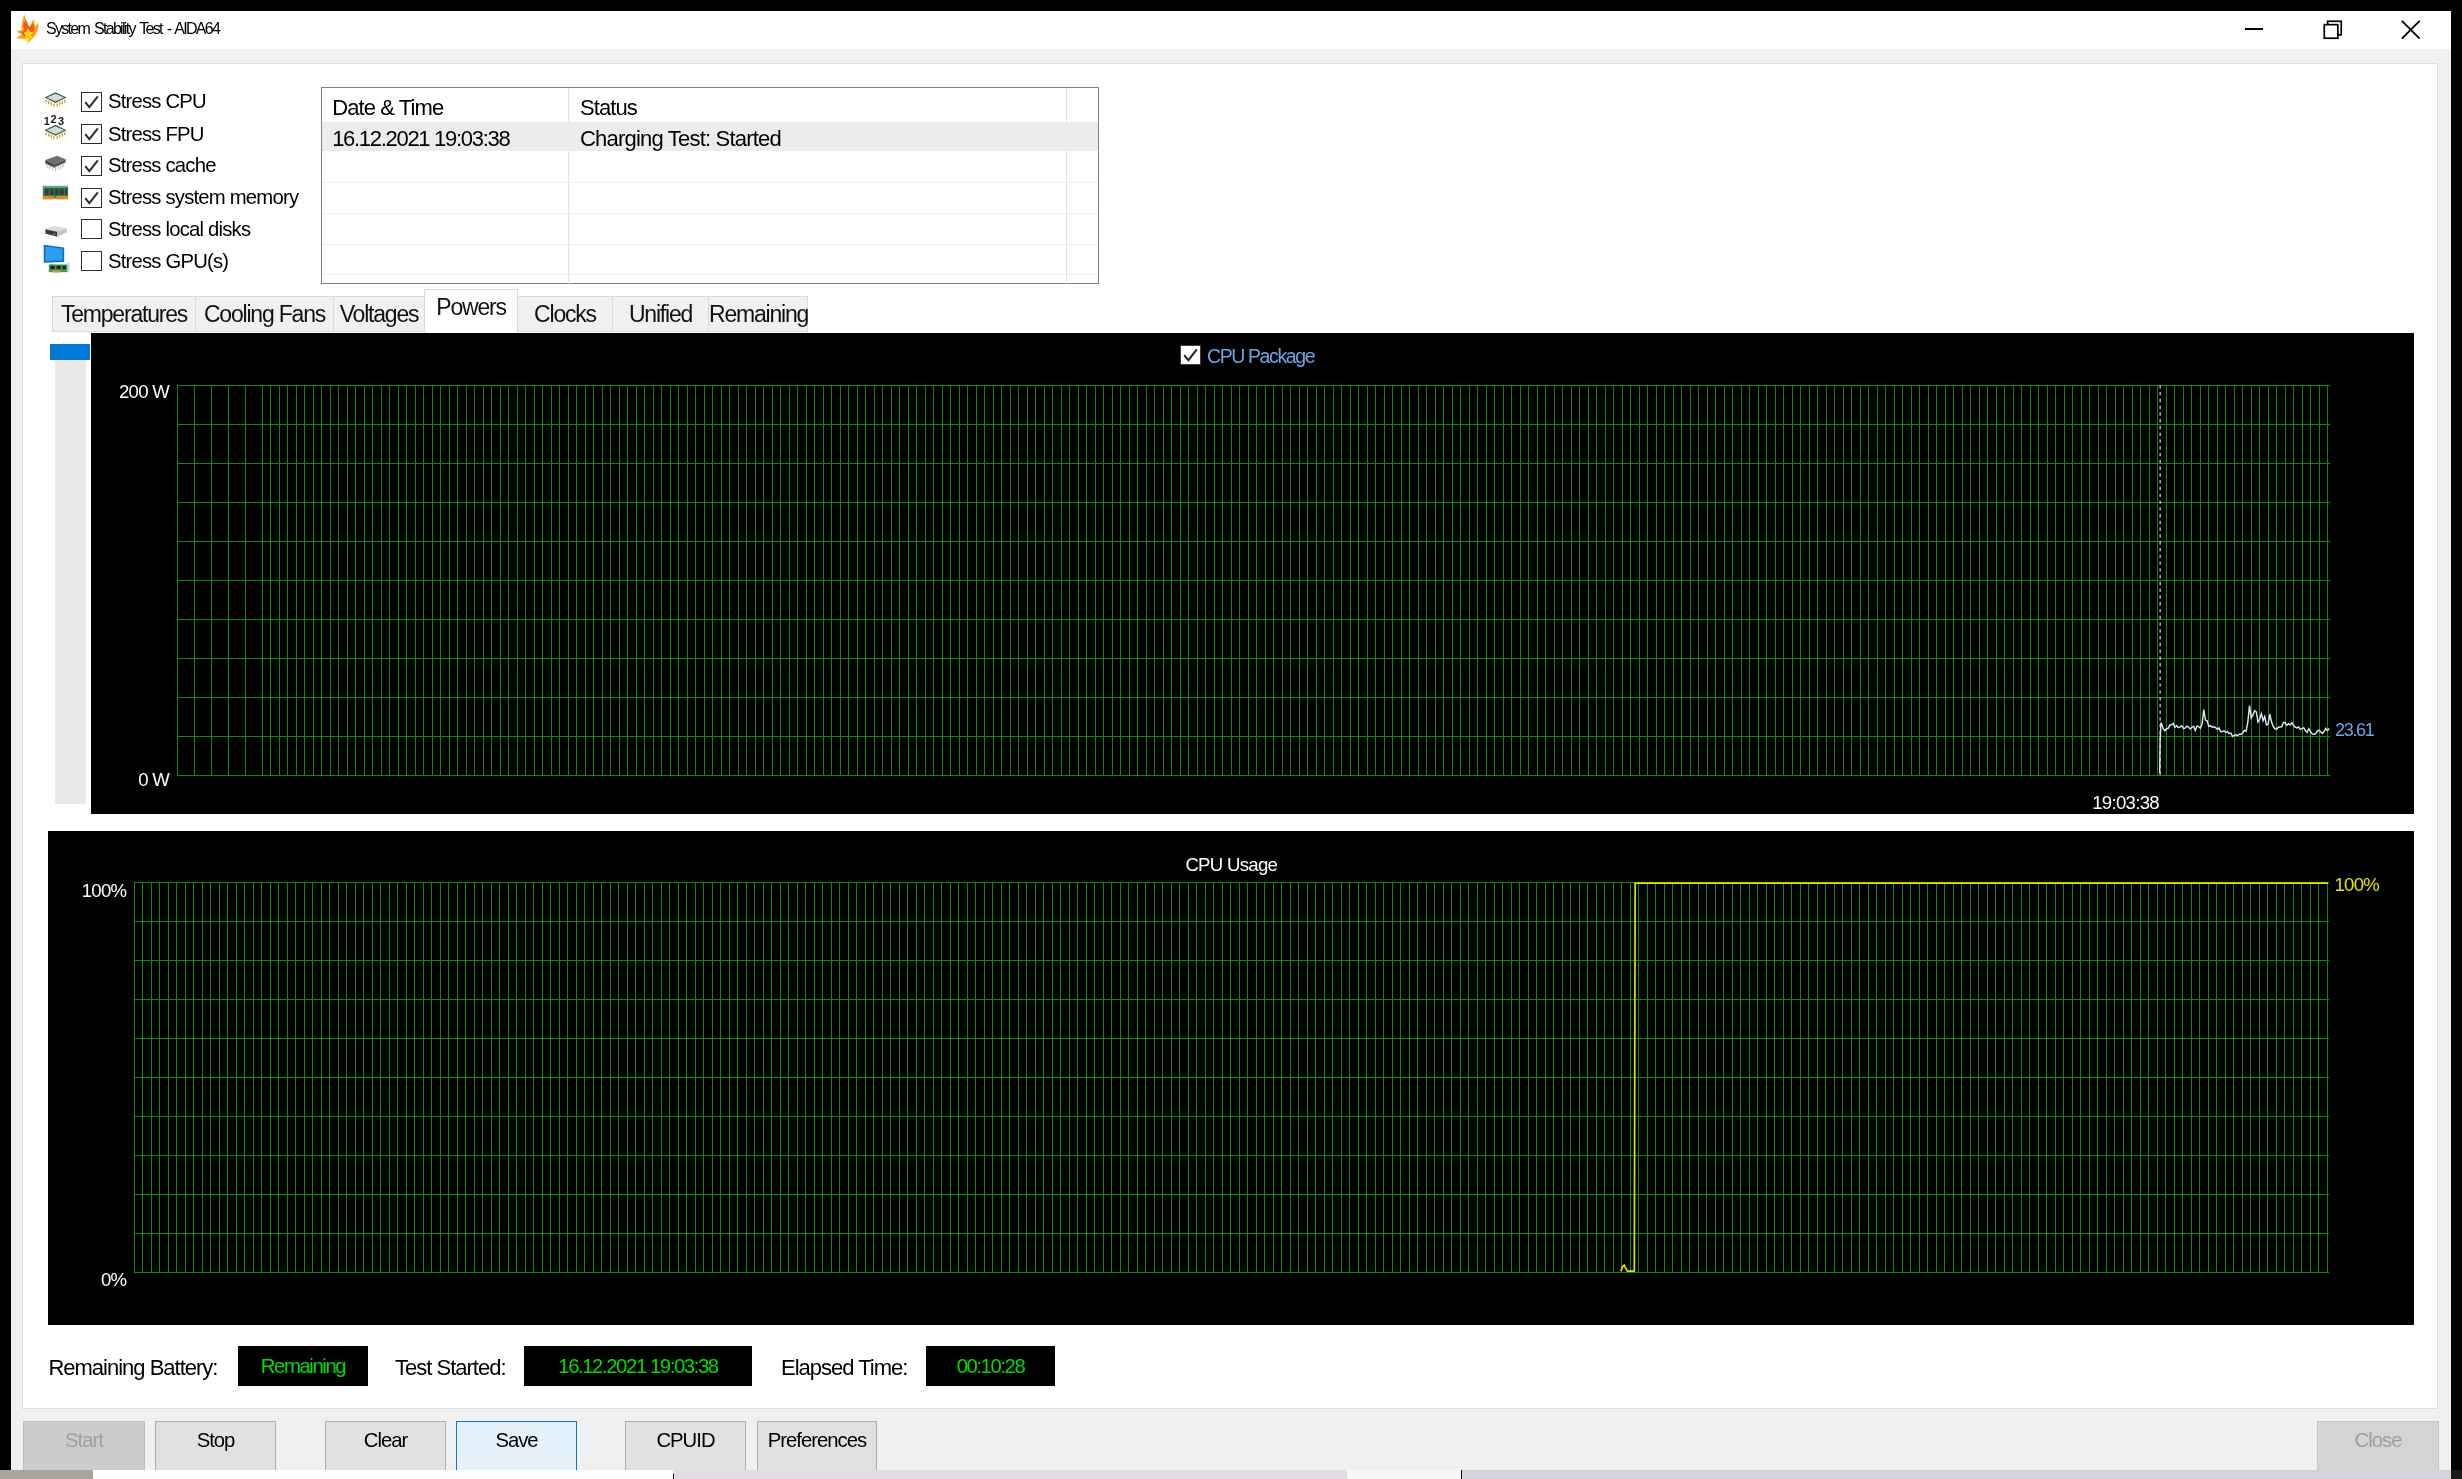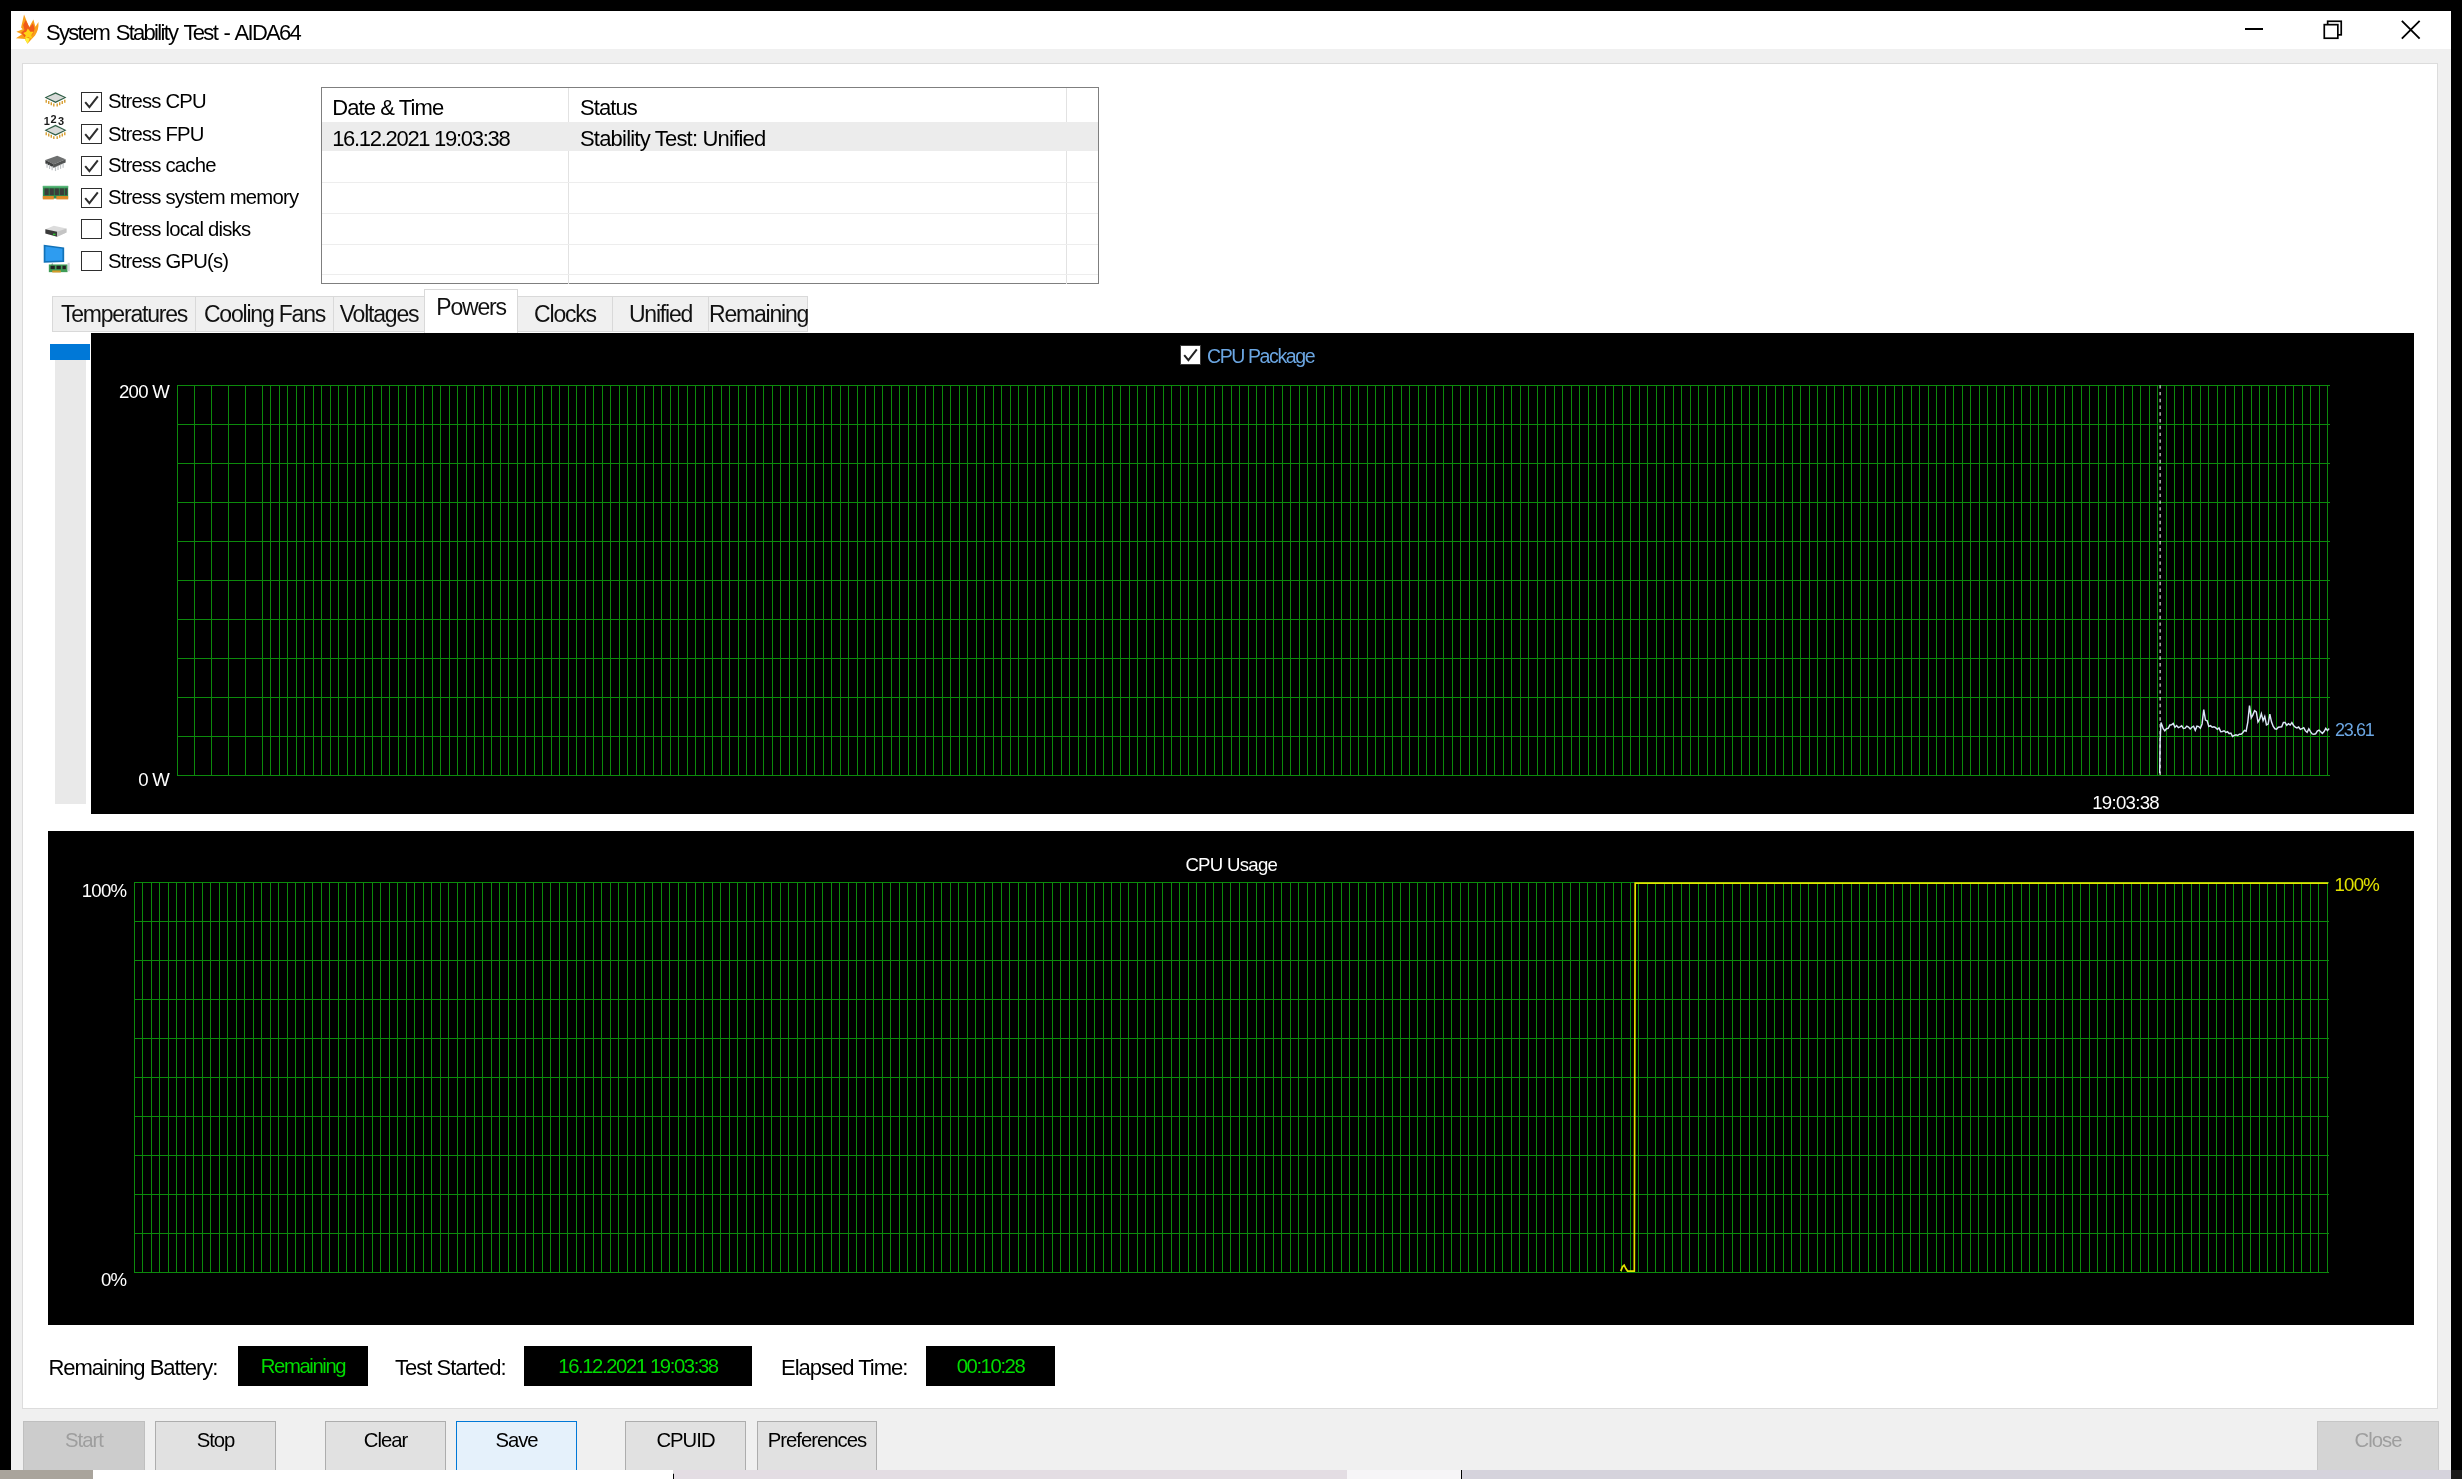--- a/index.html
+++ b/index.html
@@ -1,21 +1,21 @@
 <!DOCTYPE html>
 <html style="font-size:13.6px"><head>
 <meta charset="utf-8">
 <style>
   * { margin:0; padding:0; box-sizing:border-box; }
   html,body { width:2462px; height:1479px; background:#000; overflow:hidden;
     font-family:"Liberation Sans", sans-serif; }
   .abs { position:absolute; }
   #win { position:absolute; left:11px; top:11px; width:2440px; height:1459px; background:#f0f0f0; }
   #titlebar { position:absolute; left:0; top:0; width:2440px; height:38px; background:#fff; }
-  #title { position:absolute; left:35px; top:8.5px; font-size:22px; letter-spacing:-1.7px; word-spacing:2.1px; color:#000; white-space:nowrap; }
+  #title { position:absolute; left:35px; top:8.5px; font-size:16px; letter-spacing:-1.7px; word-spacing:2.1px; color:#000; white-space:nowrap; }
   #groupbox { position:absolute; left:11px; top:52px; width:2416px; height:1346px;
      background:#fff; border:0.8px solid #dcdcdc; }
   .cbx { position:absolute; width:21px; height:20.3px; background:#fff; border:1.7px solid #2e2e2e; }
   .cblabel { position:absolute; font-size:20.3px; letter-spacing:-0.8px; color:#000; line-height:25.4px; white-space:nowrap; }
   #logtable { position:absolute; left:298px; top:23px; width:778px; height:197px;
      background:#fff; border:0.8px solid #7f7f7f; }
   .tab { position:absolute; top:232px; height:36px; background:#f0f0f0; border:0.8px solid #d9d9d9;
      font-size:23px; letter-spacing:-1.2px; color:#111; text-align:center; line-height:34px; white-space:nowrap; }
   #chart1 { position:absolute; left:68px; top:269px; width:2323px; height:481px; background:#000; }
   #chart2 { position:absolute; left:25.4px; top:767px; width:2366px; height:494px; background:#000; }
@@ -163,21 +163,21 @@
       <div class="abs" style="left:246px;top:0;width:0.8px;height:196px;background:#e2e2e2"></div>
       <div class="abs" style="left:744px;top:0;width:0.8px;height:196px;background:#e2e2e2"></div>
       <div class="abs" style="left:0;top:34px;width:776px;height:29px;background:#ececec"></div>
       <div class="abs" style="left:0;top:94px;width:776px;height:0.8px;background:#ededed"></div>
       <div class="abs" style="left:0;top:125px;width:776px;height:0.8px;background:#ededed"></div>
       <div class="abs" style="left:0;top:156px;width:776px;height:0.8px;background:#ededed"></div>
       <div class="abs" style="left:0;top:186px;width:776px;height:0.8px;background:#ededed"></div>
       <div class="abs" style="left:10.2px;top:6.8px;font-size:22px;letter-spacing:-0.9px">Date &amp; Time</div>
       <div class="abs" style="left:258px;top:6.8px;font-size:22px;letter-spacing:-0.9px">Status</div>
       <div class="abs" style="left:10.2px;top:38px;font-size:22px;letter-spacing:-1.3px">16.12.2021 19:03:38</div>
-      <div class="abs" style="left:258px;top:38px;font-size:22px;letter-spacing:-0.8px">Stability Test: Unified</div>
+      <div class="abs" style="left:258px;top:38px;font-size:22px;letter-spacing:-0.8px">Charging Test: Started</div>
     </div>
 
     <div class="tab" style="left:29px;width:144px">Temperatures</div>
     <div class="tab" style="left:172px;width:139px">Cooling Fans</div>
     <div class="tab" style="left:310px;width:92px">Voltages</div>
     <div class="tab" style="left:494px;width:96px">Clocks</div>
     <div class="tab" style="left:589px;width:97px">Unified</div>
     <div class="tab" style="left:685px;width:100px">Remaining</div>
     <div class="tab" style="left:401px;width:94px;top:225px;height:44px;background:#fff;border-bottom:0;z-index:5">Powers</div>
 

